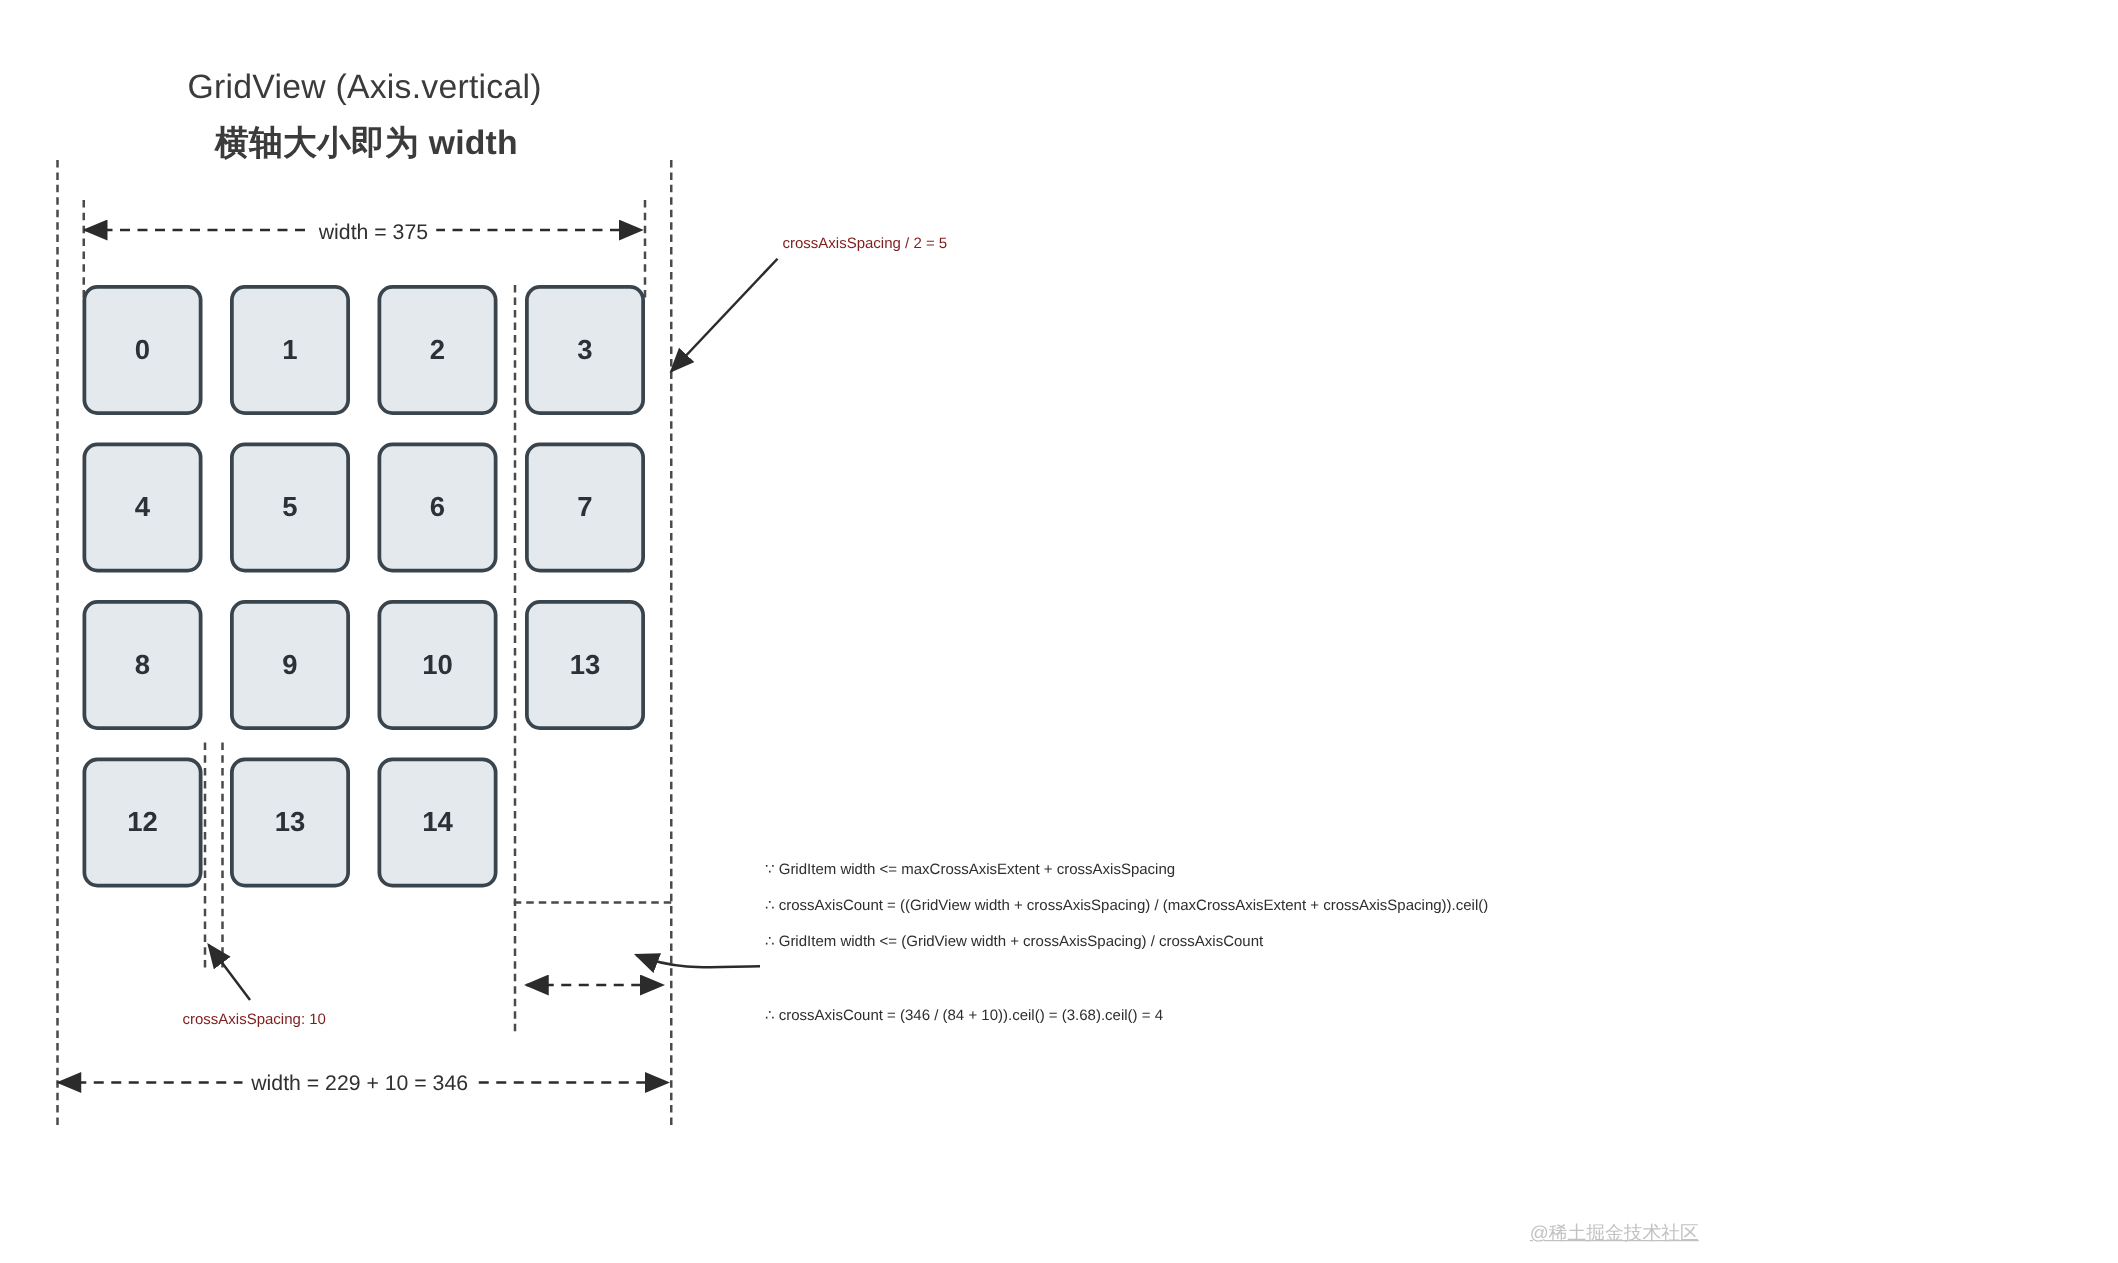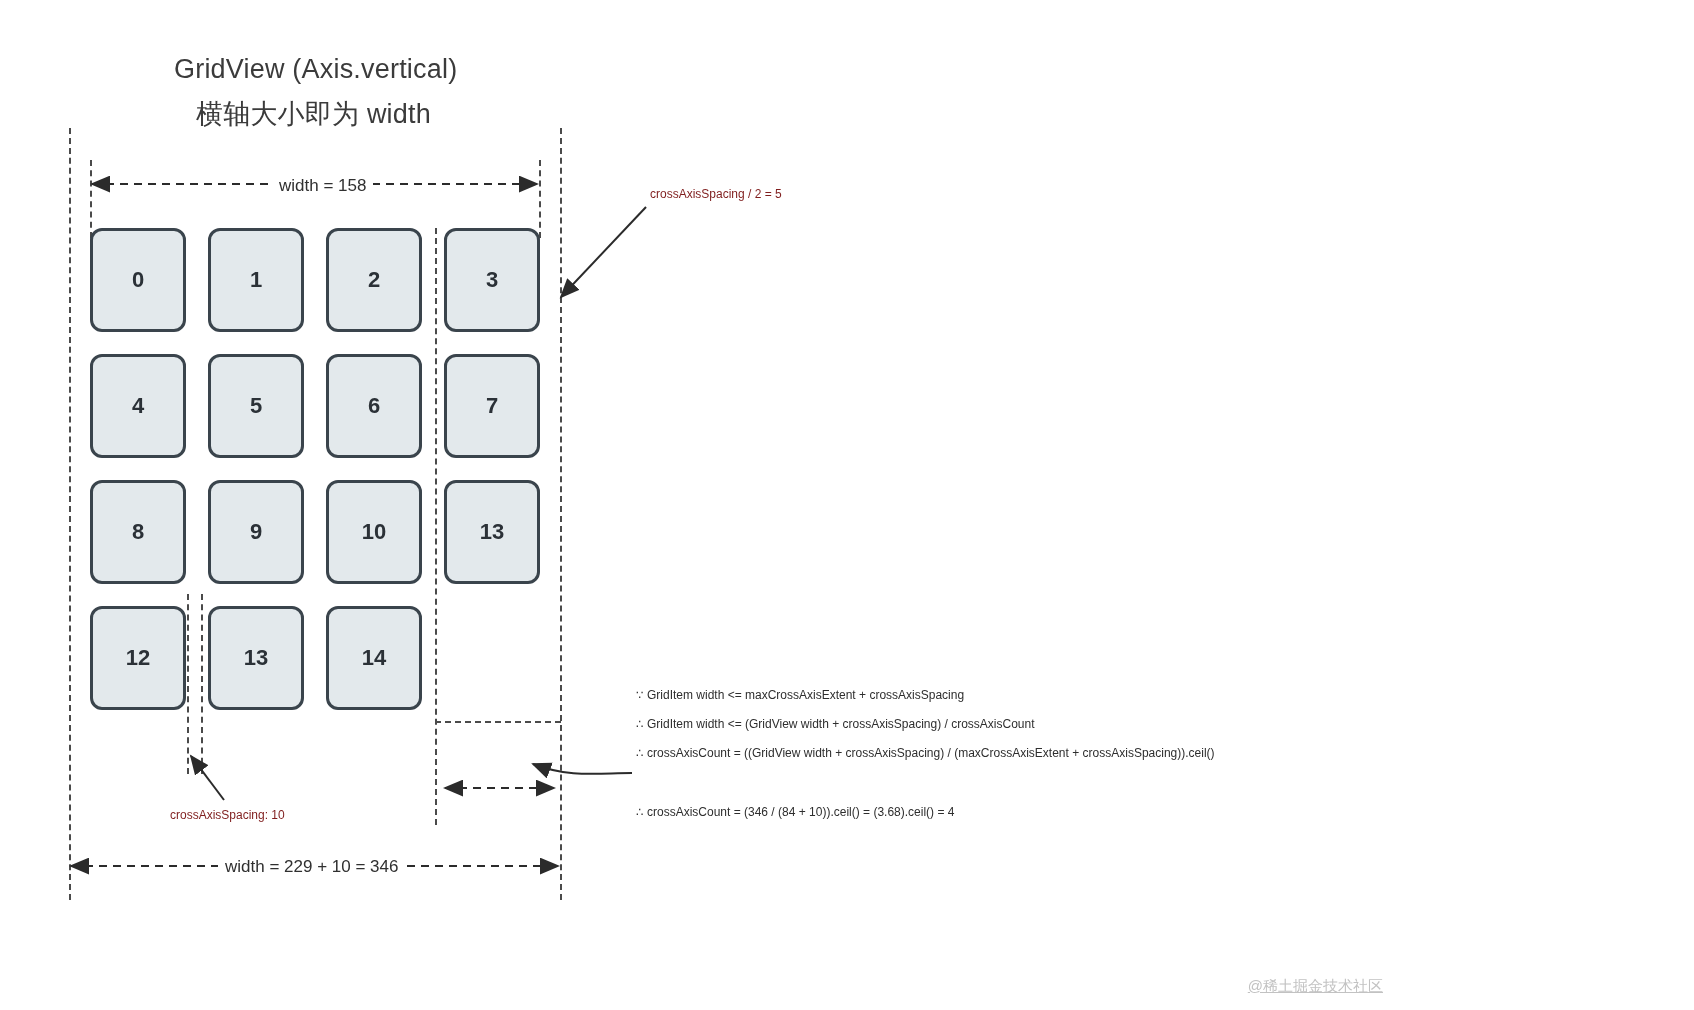--- a/index.html
+++ b/index.html
@@ -3,32 +3,32 @@
 <meta charset="utf-8">
 <style>
   html,body{margin:0;padding:0;}
   body{
     width:1694px;height:1010px;
     background:#ffffff;
     font-family:"Liberation Sans","DejaVu Sans",sans-serif;
     color:#2b2b2b;
     overflow:hidden;
   }
-  #stage{position:relative;width:1381px;height:1010px;margin-left:24px;}
+  #stage{position:relative;width:1381px;height:1010px;}
 
   
   .title-line{
     position:absolute;
     font-size:27px;
     color:#3b3b3b;
     white-space:nowrap;
     letter-spacing:.2px;
   }
   #title1{left:150px;top:54px;}
-  #title2{left:172px;top:96px;}
+  #title2{left:172px;top:96px;font-weight:bold;}
 
   
   .vguide{
     position:absolute;
     width:0;
     border-left:2px dashed #4a4a4a;
   }
   .hguide{
     position:absolute;
     height:0;
@@ -187,30 +187,30 @@
 
     <line x1="421" y1="788" x2="530" y2="788" stroke="#2b2b2b" stroke-width="2" stroke-dasharray="8,6" marker-start="url(#arrow-start)" marker-end="url(#arrow-end)"></line>
 
     <line x1="622" y1="207" x2="537" y2="297" stroke="#2b2b2b" stroke-width="2" marker-end="url(#arrow-end)"></line>
 
     <line x1="200" y1="800" x2="167" y2="756" stroke="#2b2b2b" stroke-width="2" marker-end="url(#arrow-end)"></line>
 
     <path d="M608,773 C575,773 545,778 509,764" fill="none" stroke="#2b2b2b" stroke-width="2" marker-end="url(#arrow-end)"></path>
   </svg>
 
-  <div class="dimtext" style="left:248px;top:176px;">width = 158</div>
+  <div class="dimtext" style="left:248px;top:176px;">width = 375</div>
 
   <div class="dimtext" style="left:194px;top:857px;">width = 229 + 10  = 346</div>
 
   <div class="anno" style="left:626px;top:187px;">crossAxisSpacing / 2 = 5</div>
 
   <div class="anno" style="left:146px;top:808px;">crossAxisSpacing: 10</div>
 
   <div id="formulas">
     <div class="formula">∵ GridItem width &lt;=  maxCrossAxisExtent + crossAxisSpacing</div>
+    <div class="formula">∴ crossAxisCount = ((GridView width + crossAxisSpacing) / (maxCrossAxisExtent + crossAxisSpacing)).ceil()</div>
     <div class="formula">∴ GridItem width &lt;= (GridView width + crossAxisSpacing) / crossAxisCount</div>
-    <div class="formula">∴ crossAxisCount = ((GridView width + crossAxisSpacing) / (maxCrossAxisExtent + crossAxisSpacing)).ceil()</div>
     <div class="formula gap">∴ crossAxisCount = (346 / (84 + 10)).ceil() = (3.68).ceil() = 4</div>
   </div>
 
   <div id="watermark">@稀土掘金技术社区</div>
 
 </div>
 
 </body></html>

